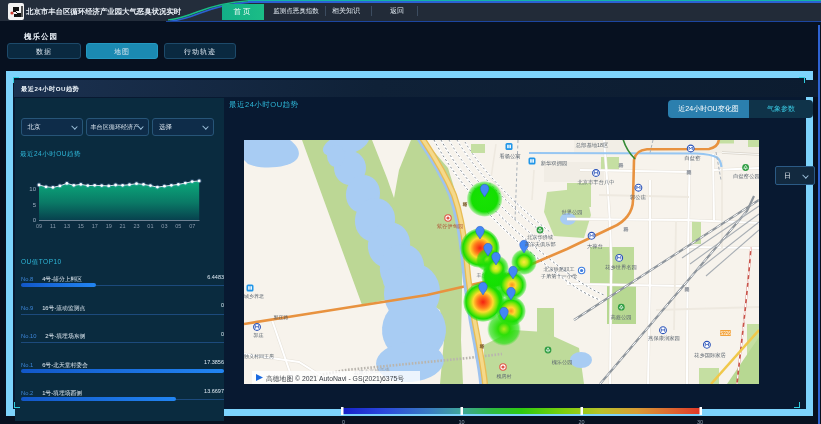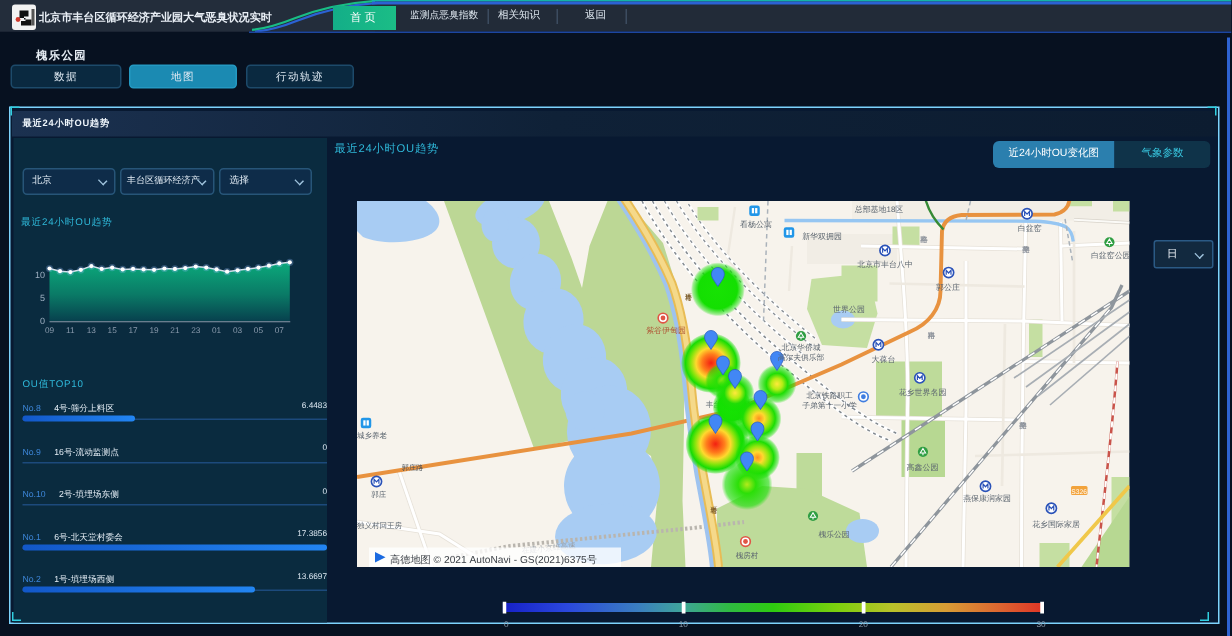--- a/index.html
+++ b/index.html
@@ -13,21 +13,21 @@
 #logo{position:absolute;left:8px;top:3px;width:16px;height:17px;background:#f2f2f2;border-radius:2px}
 #title{position:absolute;left:26px;top:7px;font-size:7.4px;font-weight:bold;color:#e8eef5;letter-spacing:0}
 .nav{position:absolute;top:0;height:22px;line-height:22px;font-size:6.5px;color:#dfe8f0;text-align:center}
 #navact{position:absolute;left:222px;top:3.5px;width:42px;height:16px;background:linear-gradient(90deg,#13ae88,#1bbd86);color:#fff;font-size:7.5px;font-weight:normal;text-align:center;line-height:16px;letter-spacing:2px}
 .navsep{position:absolute;top:6px;width:1px;height:10px;background:#3c4c60}
 
 #pubsys{position:absolute;left:24px;top:31.5px;font-size:7.5px;font-weight:bold;color:#e6edf4;letter-spacing:1px}
 .tbtn{position:absolute;top:43px;height:16px;border-radius:3px;font-size:7px;color:#dfe9f2;text-align:center;line-height:16px;background:#0a2940;border:1px solid #1d4a6a;letter-spacing:1px}
 #tbtn2{background:#1b8ab2;border-color:#2499c2}
 
-#panel{position:absolute;left:6px;top:71px;width:807px;height:345px;background:#081931;border:1px solid #7dd3fc}
+#panel{position:absolute;left:6px;top:71px;width:807px;height:345px;background:#081931;border:7px solid #7dd3fc}
 .cnr{position:absolute;width:6px;height:6px;border-color:#30cfe0;border-style:solid;z-index:9}
 #ptitle{position:absolute;left:1px;top:2px;width:804px;height:17px;background:linear-gradient(90deg,#1b3150,#0f2137 45%,#0c1c30);color:#eef5fb;font-size:6.2px;font-weight:bold;line-height:17px;padding-left:7px;letter-spacing:.5px}
 #sidebar{position:absolute;left:2px;top:20px;width:209px;height:323px;background:#0a2b3f}
 .sel{position:absolute;height:18px;background:#0e2c49;border:1px solid #275578;border-radius:3px;color:#e2ecf5;font-size:6.5px;line-height:16px;padding-left:6px}
 .sel .chev{position:absolute;right:5px;top:5px;width:5px;height:5px;border-right:1px solid #9fc3dd;border-bottom:1px solid #9fc3dd;transform:rotate(45deg) scale(1,.8);transform-origin:center}
 .cylab{position:absolute;color:#2fb9da;font-size:6.5px;letter-spacing:.5px}
 
 .li-no{color:#3d86d8;font-size:5.8px}
 .li-name{color:#e4edf5;font-size:5.8px}
 .li-val{position:absolute;right:0;color:#dde8f2;font-size:5.5px;line-height:9px;top:1.5px}

